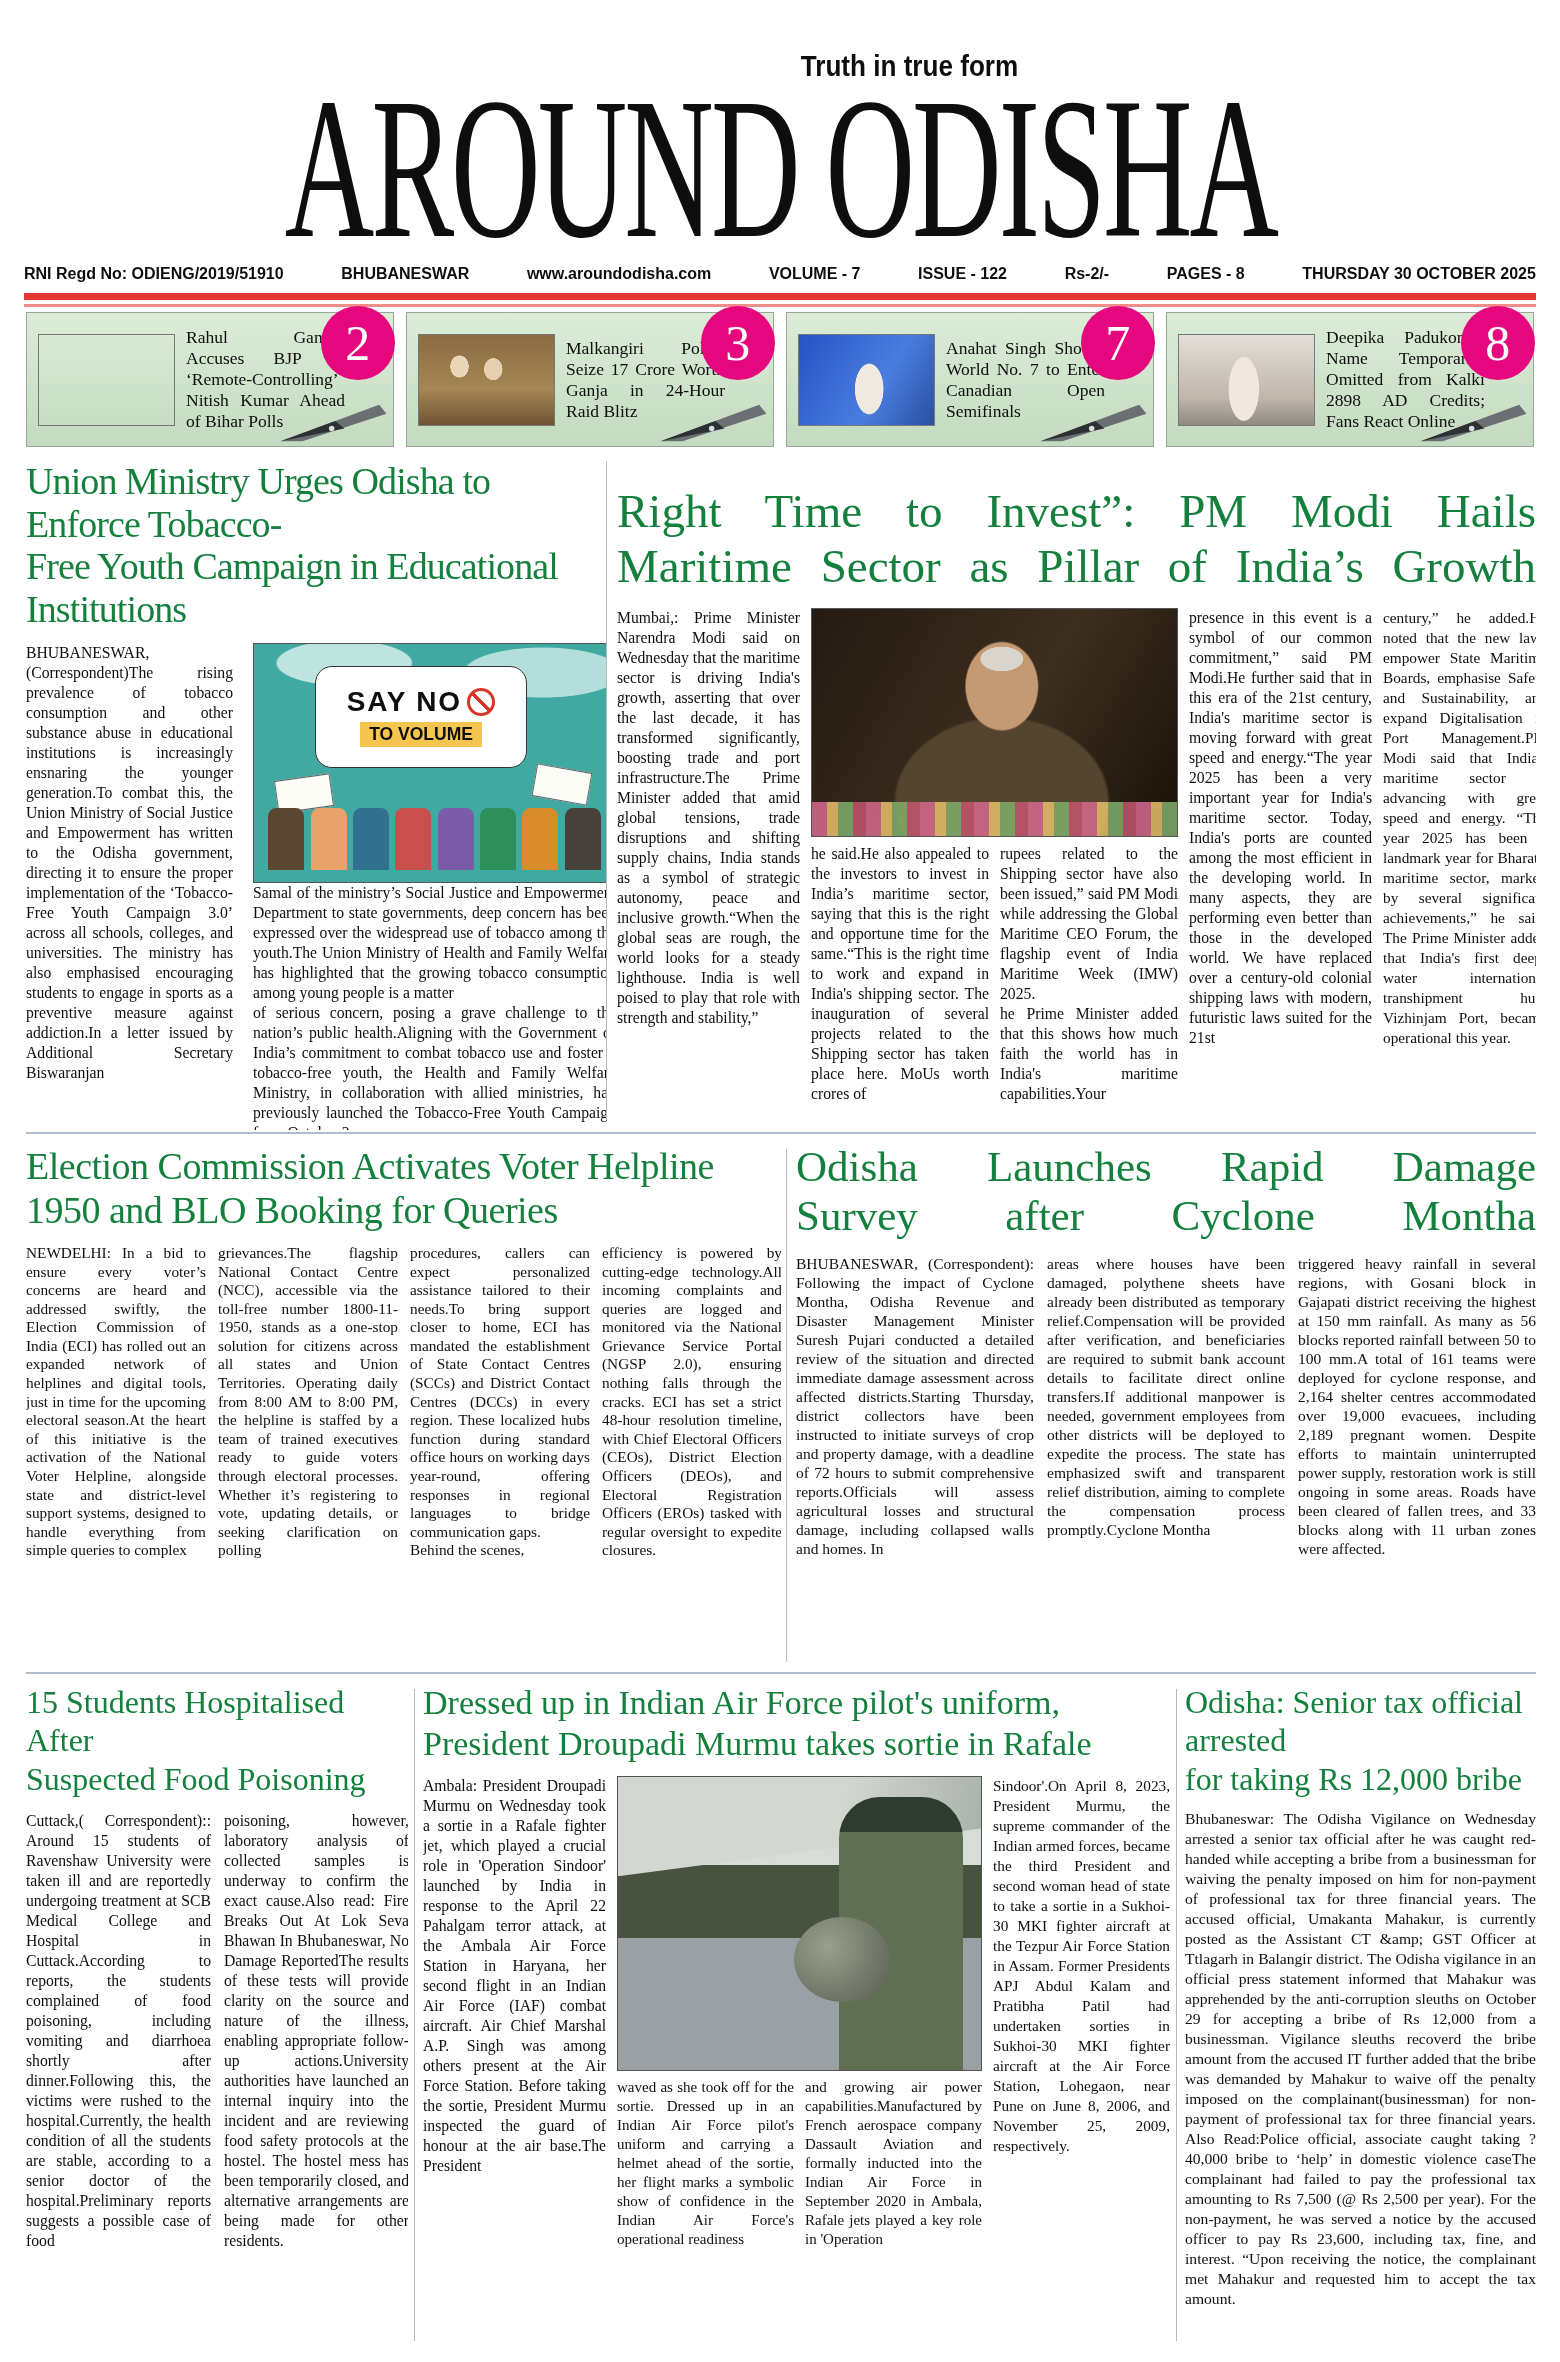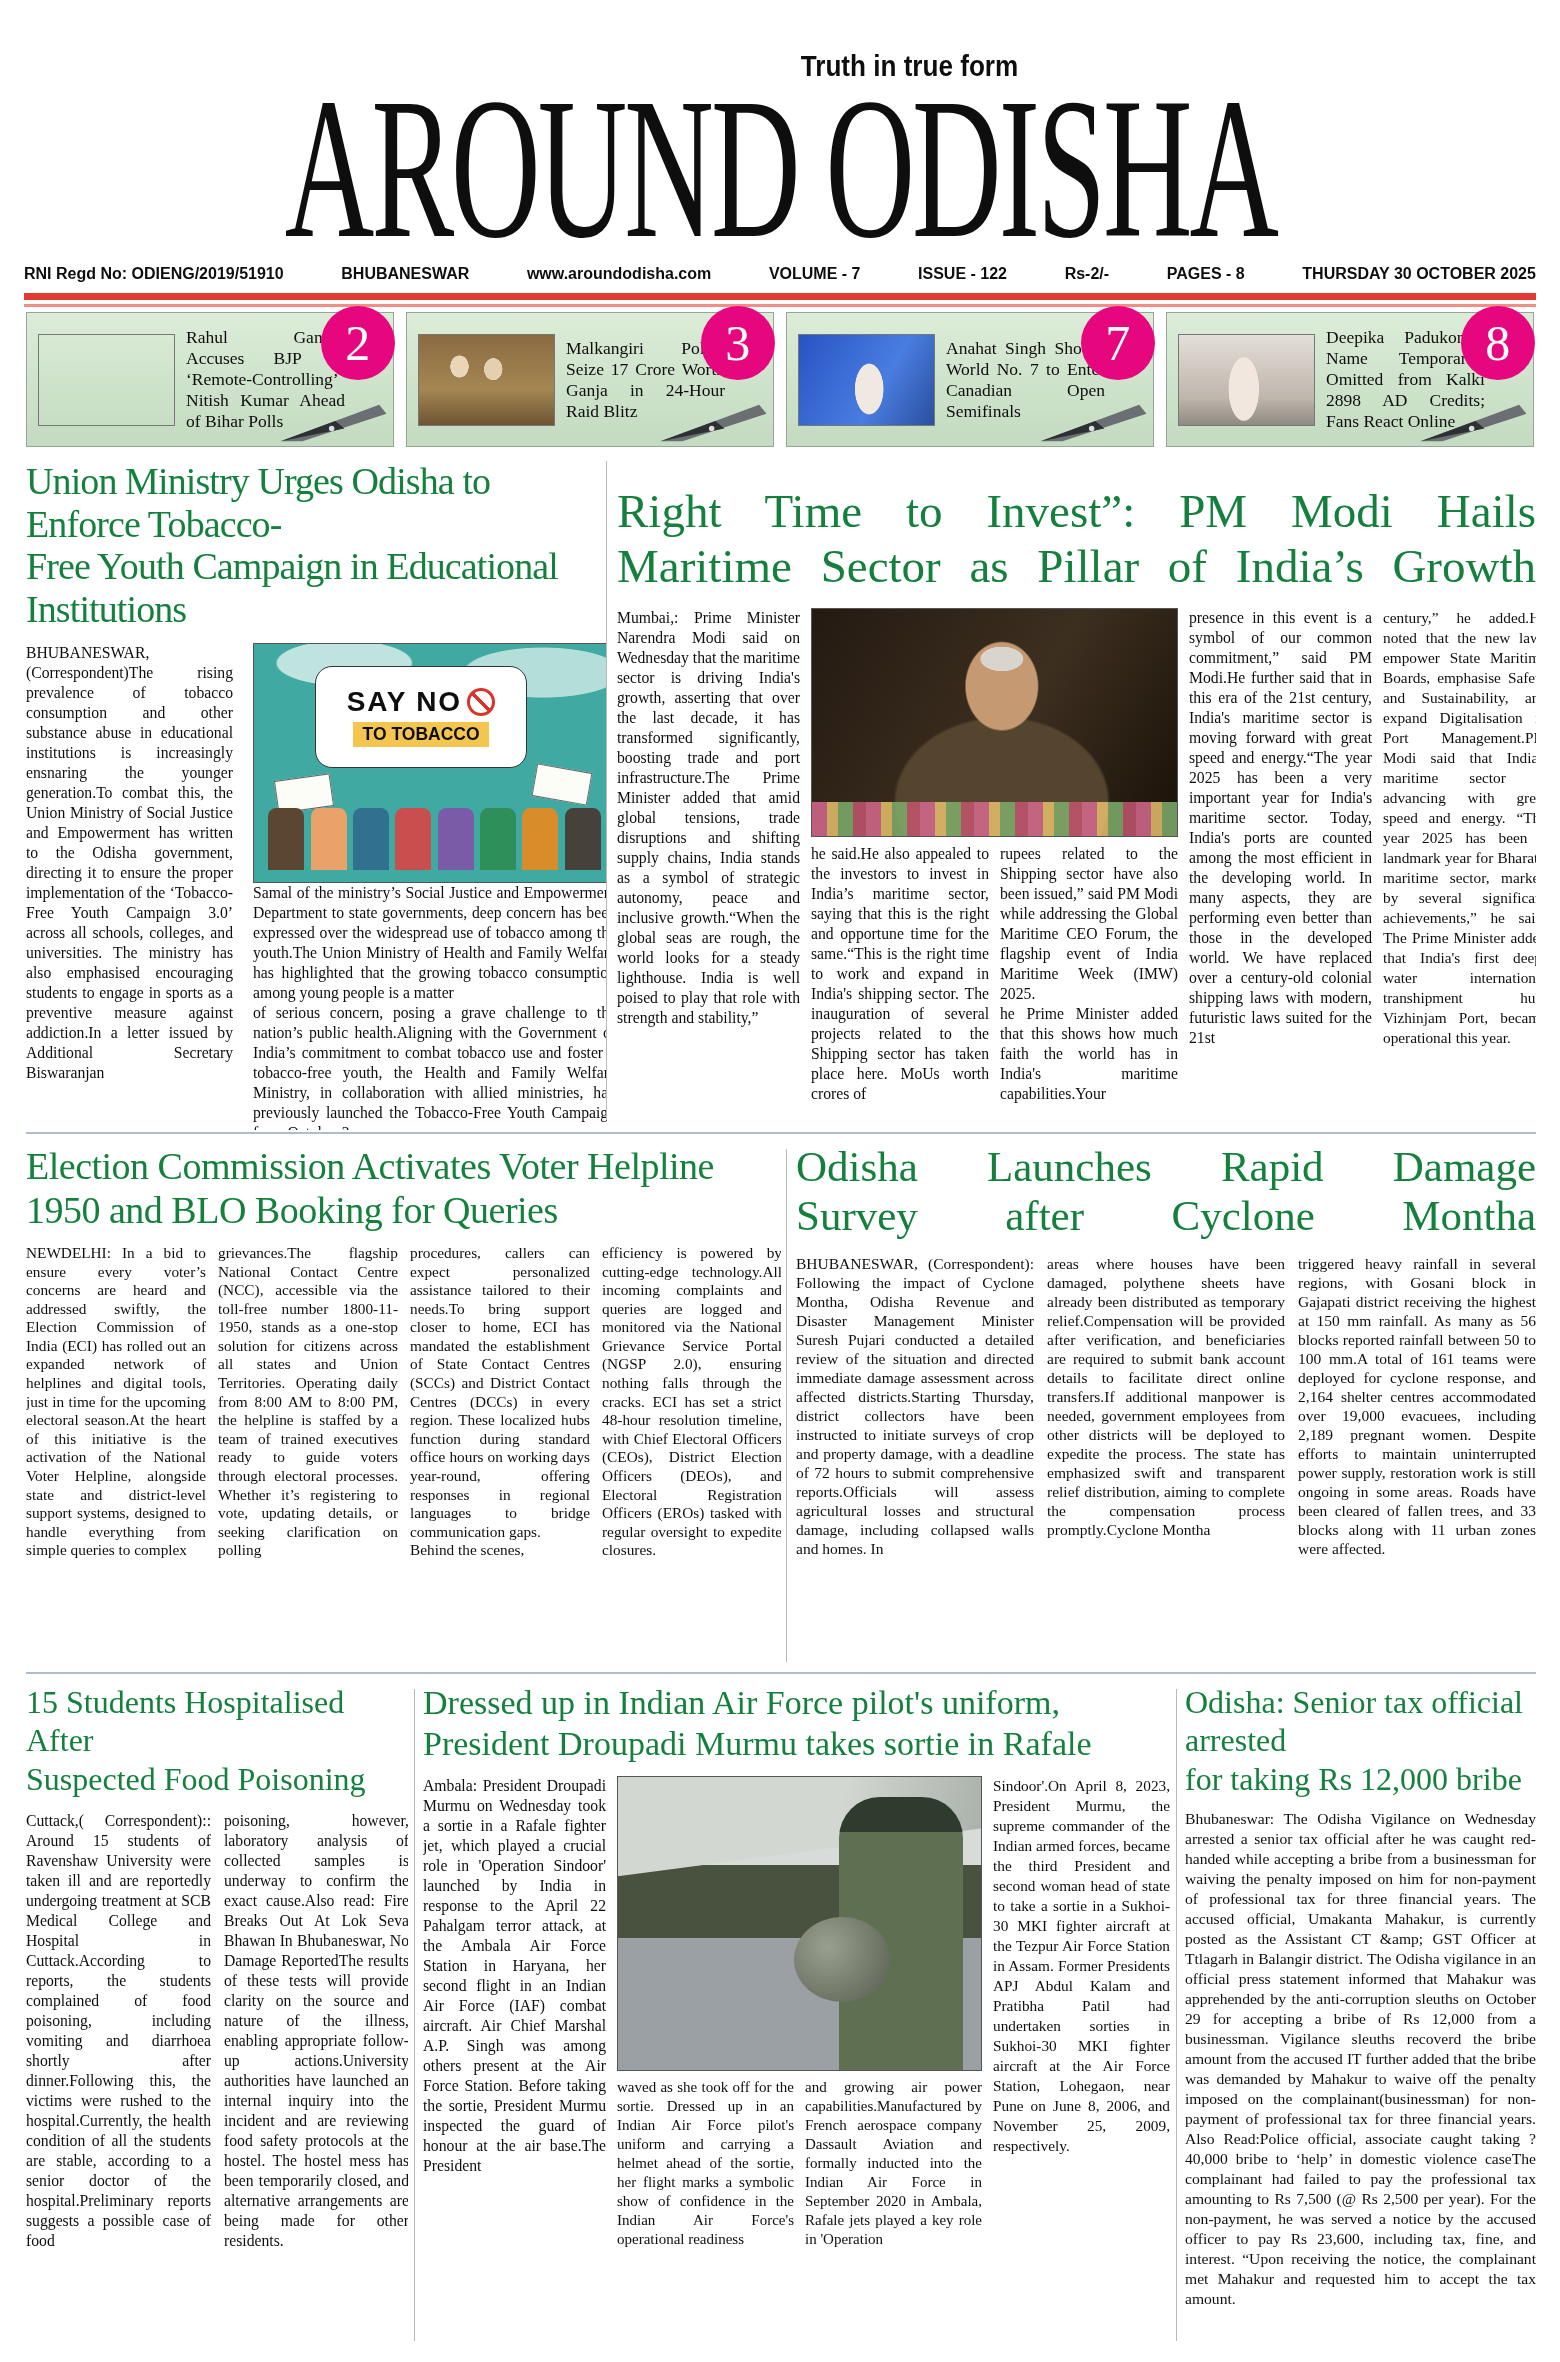--- a/index.html
+++ b/index.html
@@ -201,21 +201,21 @@
 Free Youth Campaign in Educational Institutions</h2>
   <div class="tob-cols">
     <div class="bcol tob-c1">BHUBANESWAR, (Correspondent)The rising prevalence of tobacco consumption and other substance abuse in educational institutions is increasingly ensnaring the younger generation.To combat this, the Union Ministry of Social Justice and Empowerment has written to the Odisha government, directing it to ensure the proper implementation of the ‘Tobacco-Free Youth Campaign 3.0’ across all schools, colleges, and universities. The ministry has also emphasised encouraging students to engage in sports as a preventive measure against addiction.In a letter issued by Additional Secretary Biswaranjan</div>
     <div class="tob-right">
       <div class="tob-img">
         <div class="sign">
           <div class="sign-l1">
               <span>SAY NO</span>
               <span class="ring"></span>
             </div>
-          <div class="sign-l2">TO TOBACCO</div>
+          <div class="sign-l2">TO VOLUME</div>
         </div>
         <div class="placard" style="left:6%;top:56%;transform:rotate(-8deg)"></div>
         <div class="placard" style="right:7%;top:52%;transform:rotate(10deg)"></div>
         <div class="crowd">
           <span style="background:#5b4632"></span>
             <span style="background:#e8a26a"></span>
             <span style="background:#31708f"></span>
             <span style="background:#c94f4f"></span>
             <span style="background:#7a5ba8"></span>
             <span style="background:#2f8f5b"></span>

